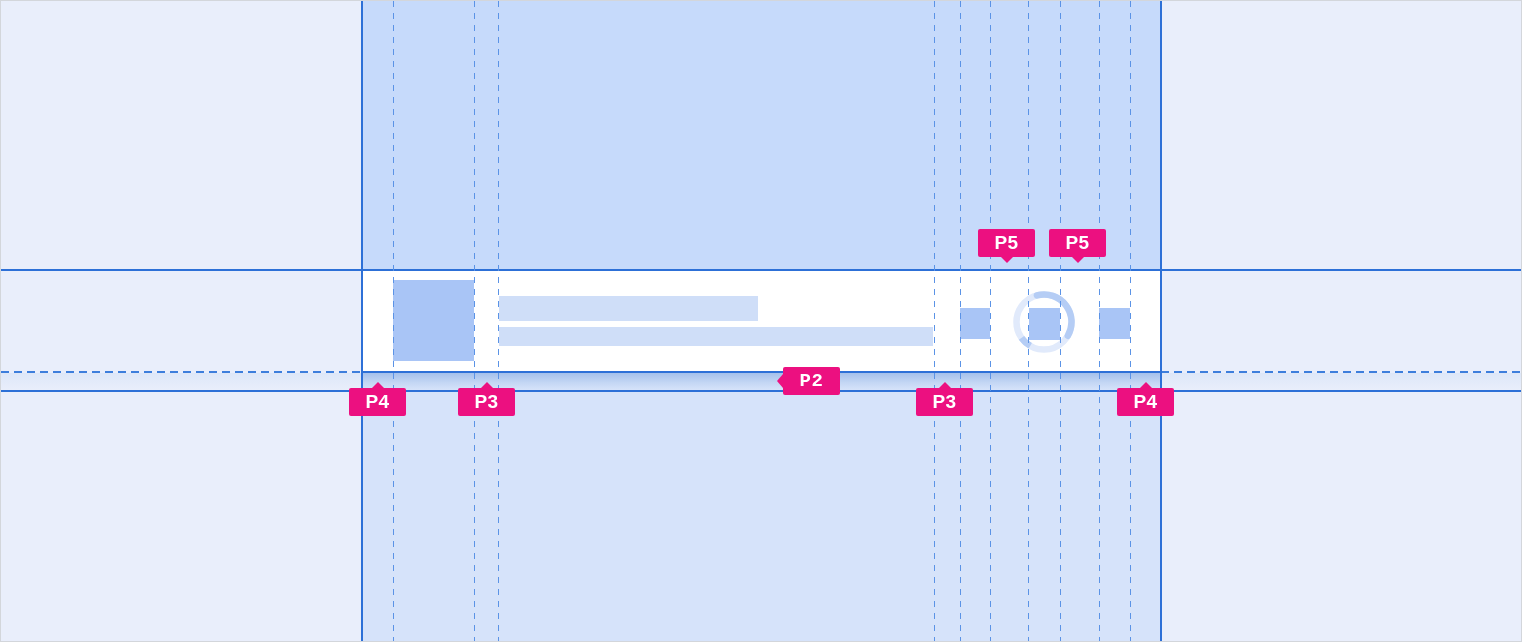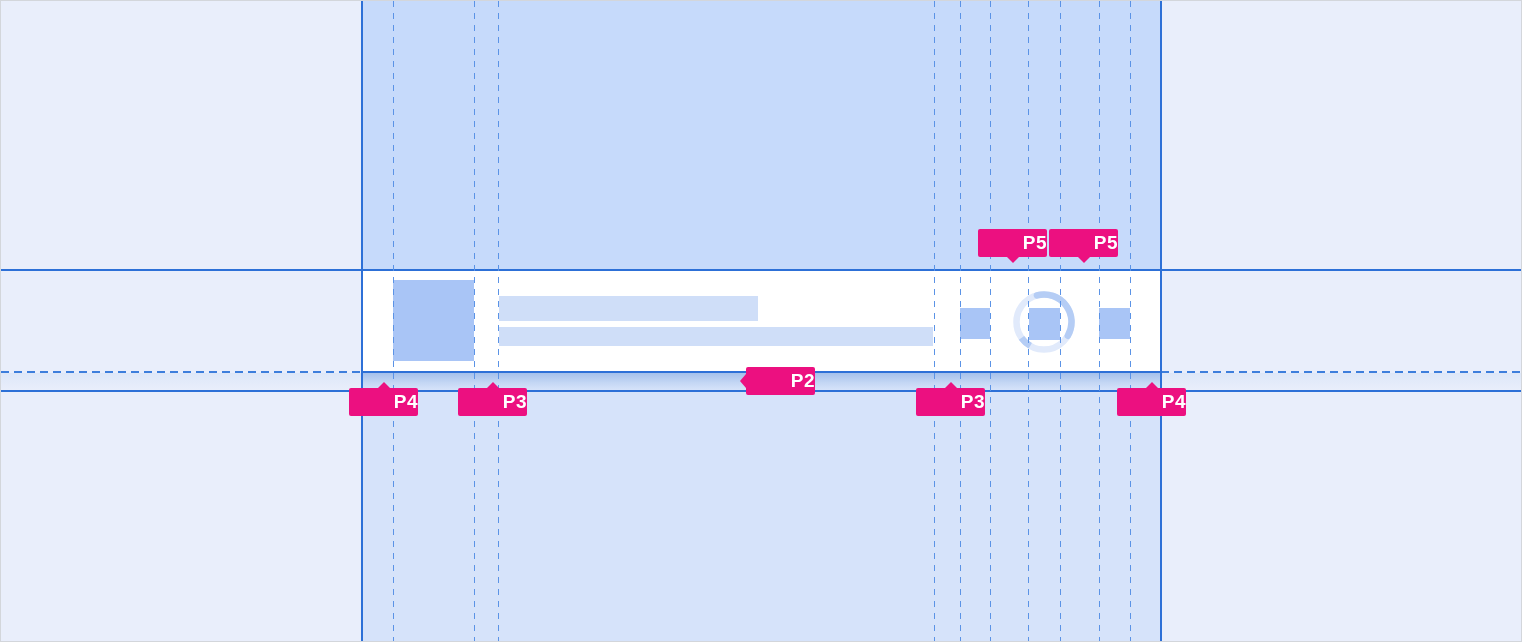--- a/index.html
+++ b/index.html
@@ -24,22 +24,22 @@
   .vsolid{position:absolute;top:0;width:2px;height:640px;background:#2d70d7;}
   
   .vdash{position:absolute;top:0;width:1px;height:640px;
     background:repeating-linear-gradient(180deg,#5b93e6 0 6px,transparent 6px 12px);}
   
   .ph{position:absolute;}
   .ph-strong{background:#a9c5f6;}
   .ph-soft{background:#cfdef8;}
   
   .spec-label{
-    position:absolute;width:69px;height:28px;background:#ec1080;color:#fff;
-    font-size:19px;font-weight:bold;line-height:28px;text-align:right;
+    position:absolute;width:57px;height:28px;background:#ec1080;color:#fff;
+    font-size:19px;font-weight:bold;line-height:28px;text-align:center;
     border-radius:2px;letter-spacing:.5px;z-index:30;
   }
   .spec-label .tip{position:absolute;width:0;height:0;}
   .tip-down{top:100%;left:50%;margin-left:-6px;
     border-left:6px solid transparent;border-right:6px solid transparent;border-top:6px solid #ec1080;}
   .tip-up{bottom:100%;left:50%;margin-left:-6px;
     border-left:6px solid transparent;border-right:6px solid transparent;border-bottom:6px solid #ec1080;}
   .tip-left{right:100%;top:50%;margin-top:-7px;
     border-top:7px solid transparent;border-bottom:7px solid transparent;border-right:6px solid #ec1080;}
   .lines-layer{position:absolute;inset:0;z-index:20;}
@@ -100,21 +100,21 @@
   </div>
 
   <div class="spec-label" style="left:977px;top:228px;">
     <span>P5</span>
     <span class="tip tip-down"></span>
   </div>
   <div class="spec-label" style="left:1048px;top:228px;">
     <span>P5</span>
     <span class="tip tip-down"></span>
   </div>
-  <div class="spec-label" style="left:745px;top:366px;">
+  <div class="spec-label" style="left:782px;top:366px;font-family:Liberation Mono, monospace;">
     <span>P2</span>
     <span class="tip tip-left"></span>
   </div>
   <div class="spec-label" style="left:348px;top:387px;">
     <span>P4</span>
     <span class="tip tip-up"></span>
   </div>
   <div class="spec-label" style="left:457px;top:387px;">
     <span>P3</span>
     <span class="tip tip-up"></span>

